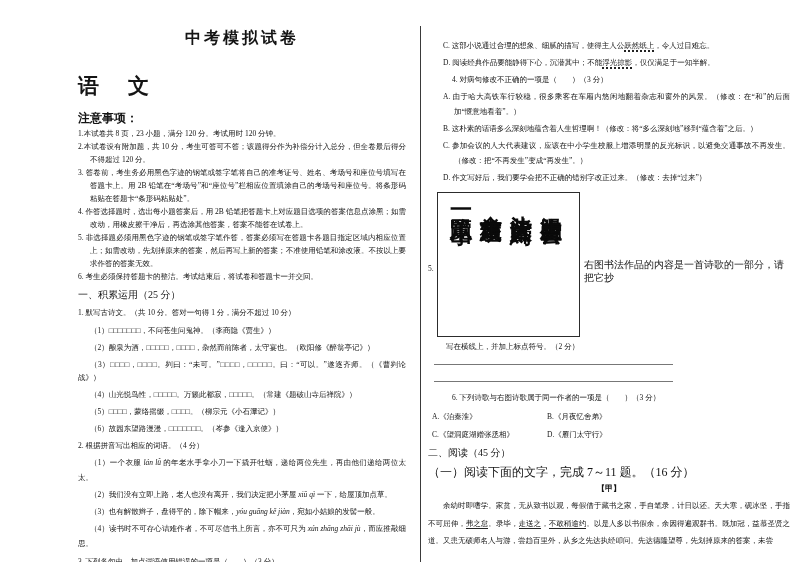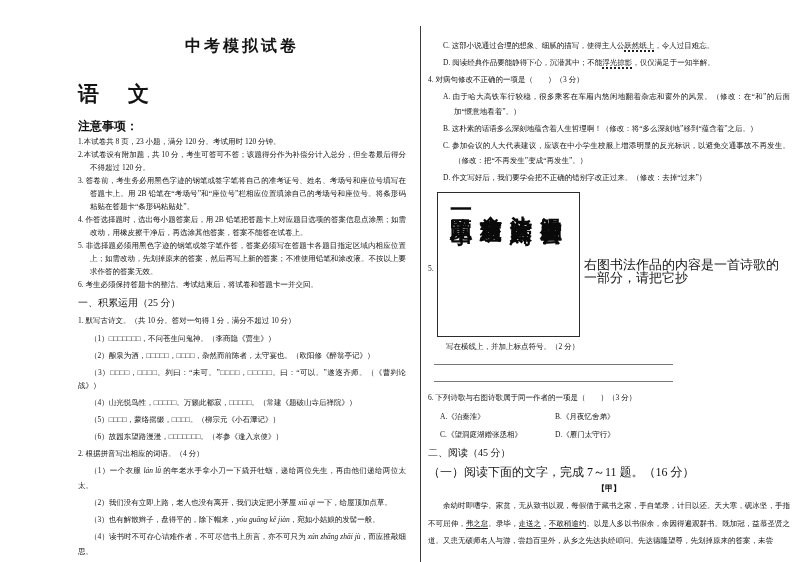--- a/index.html
+++ b/index.html
@@ -5,21 +5,21 @@
   html,body { margin:0; padding:0; background:#ffffff; }
   .page {
     position:relative; width:794px; height:562px; background:#ffffff;
     color:#141414; font-family:"Liberation Serif", serif; overflow:hidden;
   }
   .divider { position:absolute; left:420px; top:26px; bottom:0; width:1px; background:#3a3a3a; }
 
   .col-left  { position:absolute; left:78px;  top:28px; width:328px; }
   .col-right { position:absolute; left:428px; top:36px; width:362px; }
 
-  .exam-title { text-align:center; font-size:16px; font-weight:bold; letter-spacing:3px;margin-top:8px; }
+  .exam-title { text-align:center; font-size:16px; font-weight:bold; letter-spacing:3px; }
   .subject    { font-size:21px; font-weight:bold; letter-spacing:4px; margin-top:23px; }
 
   .notice-head { font-size:12px; font-weight:bold; margin-top:10px; }
   .notice p {
     margin:0; font-size:7.5px; line-height:13px; text-align:justify;
     padding-left:12px; text-indent:-12px;
   }
 
   .sec-head { font-size:10px; font-weight:normal; margin-top:5px; }
   .stem { font-size:7.5px; line-height:14px; margin-top:4px; }
@@ -28,42 +28,42 @@
   .opt-lr { font-size:7.5px; line-height:15px; margin-top:2px; text-indent:12px; text-align:justify; }
 
   .pinyin { font-style:italic; font-family:"Liberation Serif", serif; }
   .dotted { border-bottom:2px dotted #222;font-family:Liberation Serif, serif; }
   .uline  { border-bottom:1px solid #222; }
 
   .opt-r {
     font-size:7.5px; line-height:15px; margin:2px 0 0 15px;
     padding-left:11px; text-indent:-11px; text-align:justify;
   }
-  .stem-r { font-size:7.5px; line-height:15px; margin-top:2px; }
+  .stem-r { font-size:7.5px; line-height:15px; margin-top:2px;margin-left:24px; }
 
   .q5-block { position:relative; height:196px; margin-top:7px; }
   .calli-box {
     position:absolute; left:9px; top:0; width:143px; height:145px;
     border:1.5px solid #2c2c2c; box-sizing:border-box; background:#fff;
     display:flex; flex-direction:row-reverse; justify-content:space-between;
     padding:5px 12px;
   }
   .calli-col {
     writing-mode:vertical-rl; text-orientation:upright;
     font-family:"DejaVu Serif", serif; font-weight:bold; font-size:22px;
     letter-spacing:2px; color:#0a0a0a;
   }
   .q5-num   { position:absolute; left:0; top:72px; font-size:7.5px; }
-  .q5-text1 { position:absolute; left:156px; top:66px; width:206px; font-size:13px; line-height:13px; }
+  .q5-text1 { position:absolute; left:156px; top:66px; width:206px; font-size:10px; line-height:13px; }
   .q5-text2 { position:absolute; left:18px; top:150px; font-size:7.5px; }
   .ansline  { position:absolute; left:6px; width:239px; height:0; border-bottom:1px solid #777; }
   .ansline.l1 { top:172px; }
   .ansline.l2 { top:189px; }
 
-  .q6row { display:flex; margin:5px 0 0 12px; font-size:7.5px; line-height:13px; }
+  .q6row { display:flex; margin:5px 0 0 4px; font-size:7.5px; line-height:13px; }
   .q6row .o1 { width:115px; }
 
   .sub-head { font-size:12px; line-height:14px; margin-top:5px; }
   .passage-label { text-align:center; font-size:8px; font-weight:bold; margin-top:4px; }
   .passage {
     margin-top:3px; font-size:7.5px; line-height:17.5px; text-align:justify;
     text-indent:15px; font-family:"DejaVu Serif", serif;
   }
 </style>
 </head>

